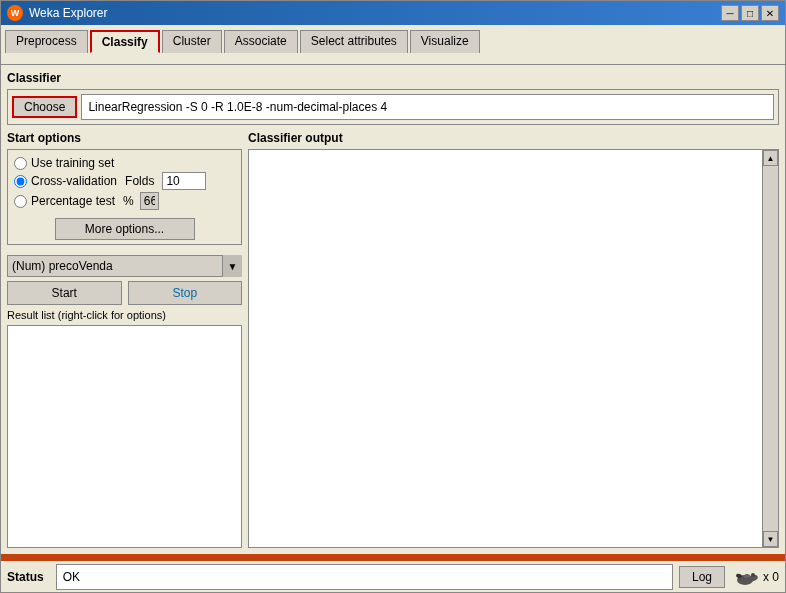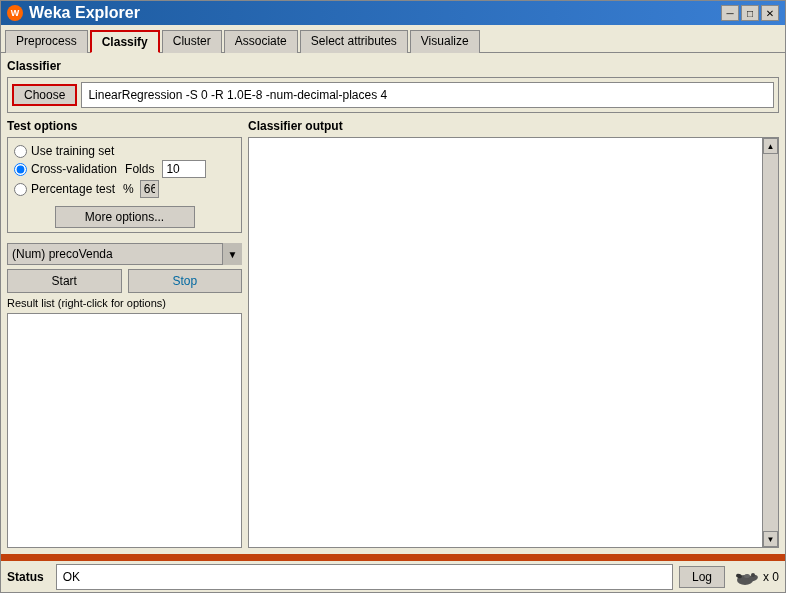--- a/index.html
+++ b/index.html
@@ -45,22 +45,22 @@
       border-radius: 50%;
       display: flex;
       align-items: center;
       justify-content: center;
       font-size: 9px;
       color: white;
       font-weight: bold;
     }
 
     .titlebar-title {
-      font-size: 16px;
-      font-weight: bold;
+      font-size: 12px;
+      font-weight: normal;
     }
 
     .titlebar-buttons {
       display: flex;
       gap: 2px;
     }
 
     .titlebar-btn {
       width: 18px;
       height: 16px;
@@ -70,21 +70,21 @@
       align-items: center;
       justify-content: center;
       font-size: 10px;
       cursor: pointer;
       color: #000;
     }
 
     .tabbar {
       display: flex;
       background: #ece9d8;
-      padding: 4px 4px 0 4px;
+      padding: 4px 4px 12px 4px;
       border-bottom: 1px solid #888;
       flex-shrink: 0;
     }
 
     .tab {
       padding: 3px 10px;
       background: #d4d0c8;
       border: 1px solid #888;
       border-bottom: none;
       cursor: pointer;
@@ -431,21 +431,21 @@
           <div class="classifier-text">LinearRegression -S 0 -R 1.0E-8 -num-decimal-places 4</div>
         </div>
       </div>
     </div>
 
     <div class="main-area">
 
       <div class="left-panel">
 
         <div>
-          <div class="section-title">Test options</div>
+          <div class="section-title">Start options</div>
           <div class="test-options-box">
             <div class="radio-row">
               <input type="radio" name="test" id="r1" style="">
               <label for="r1">Use training set</label>
             </div>
             <div class="radio-row">
               <input type="radio" name="test" id="r3" checked="" style="">
               <label for="r3">Cross-validation</label>
               <span style="margin-left:4px; font-size:12px;">Folds</span>
               <input type="text" class="folds-input" value="10" style="">

